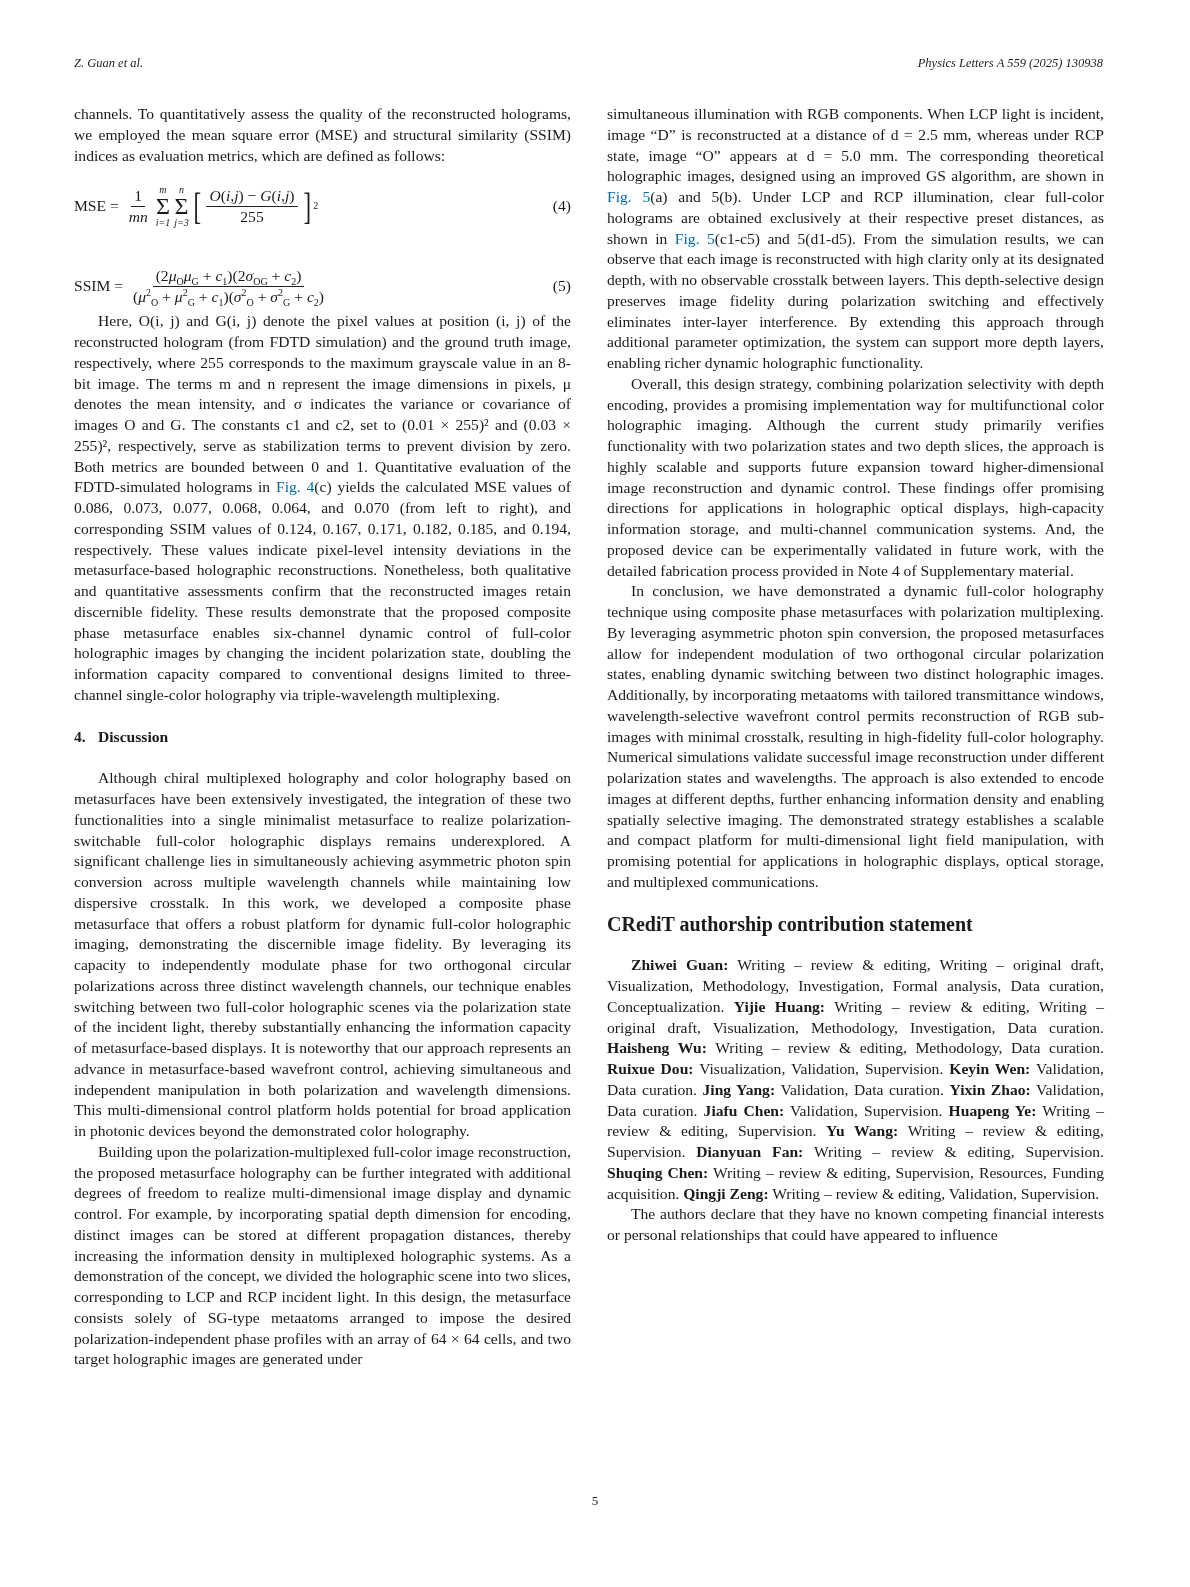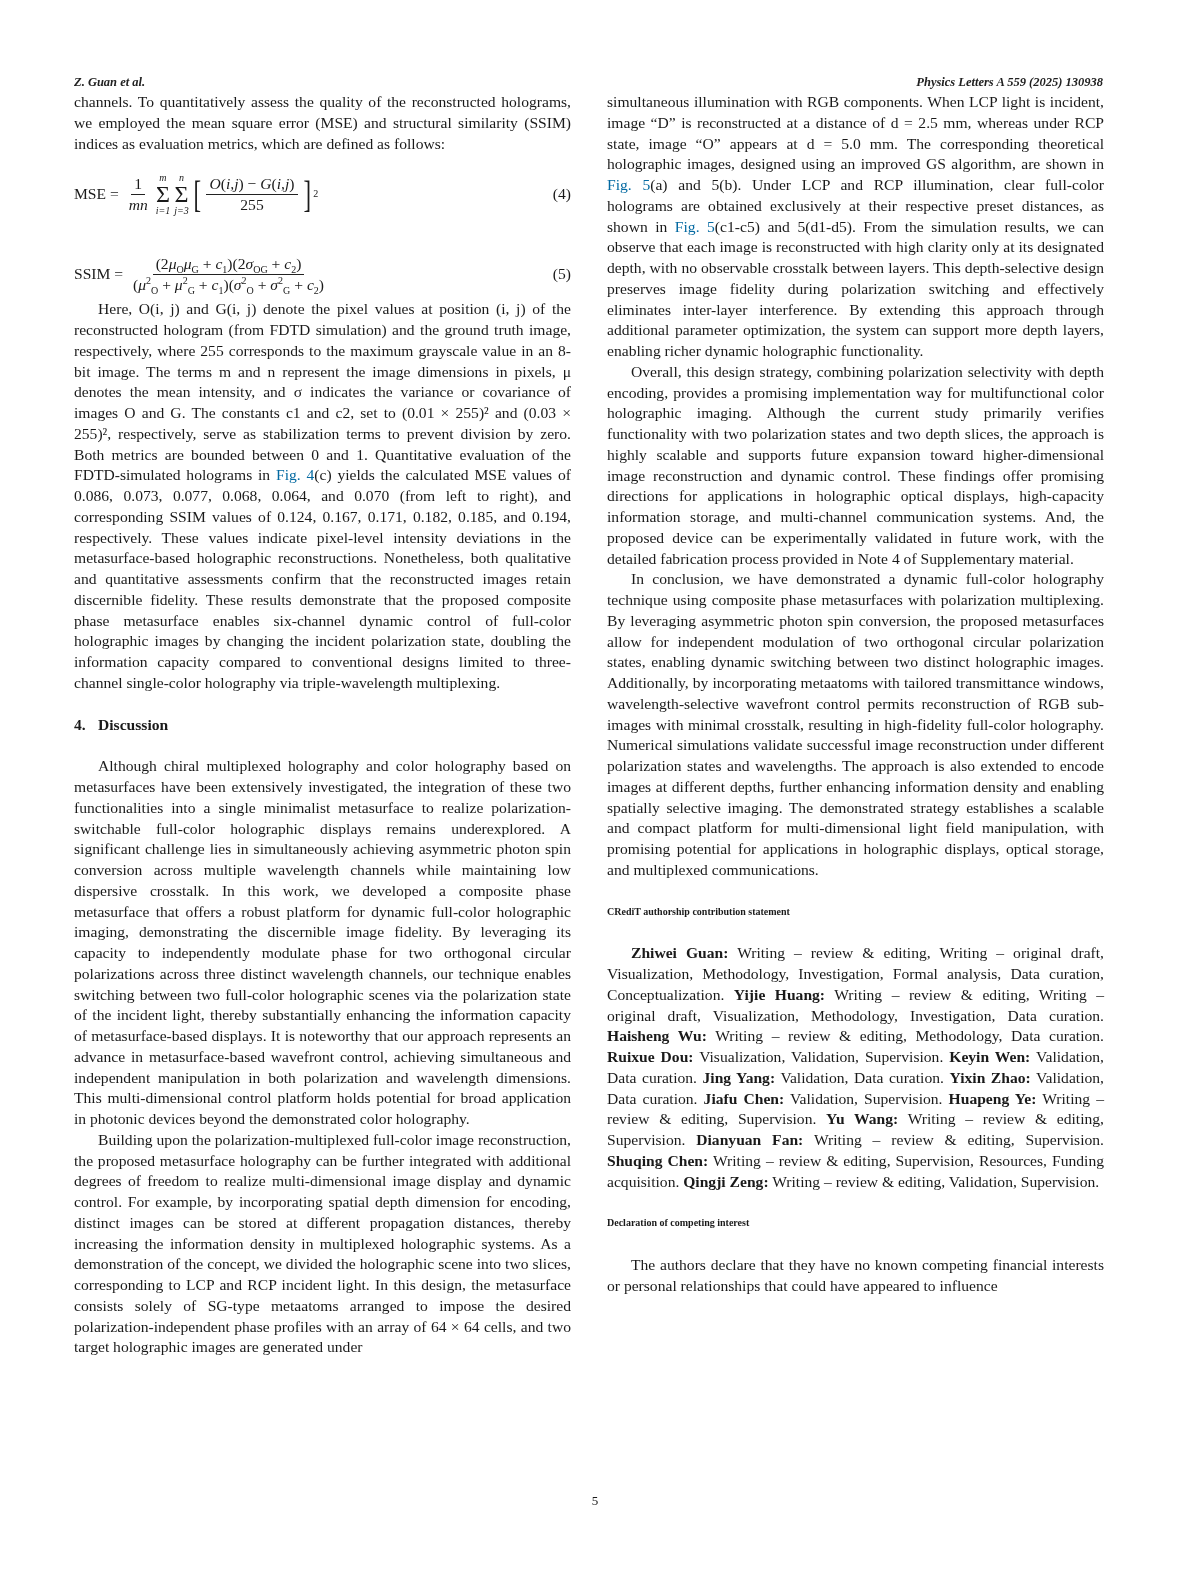--- a/index.html
+++ b/index.html
@@ -1,29 +1,29 @@
 <!DOCTYPE html>
 <html><head>
 <meta charset="utf-8">
 <style>
   html, body { margin: 0; padding: 0; background: #ffffff; }
   body { width: 1190px; height: 1587px; position: relative; overflow: hidden;
          font-family: "Liberation Serif", "DejaVu Serif", serif; color: #1a1a1a; }
-  .running-head { position: absolute; top: 75px; font-style: italic; font-size: 12.5px; color: #222; font-weight: bold; }
+  .running-head { position: absolute; top: 56px; font-style: italic; font-size: 12.5px; color: #222; }
   .rh-left { left: 74px; }
   .rh-right { right: 87px; }
-  .col { position: absolute; top: 92px; width: 497px; font-size: 15.6px; line-height: 20.75px; text-align: justify; hyphens: auto; }
+  .col { position: absolute; top: 104px; width: 497px; font-size: 15.6px; line-height: 20.75px; text-align: justify; hyphens: auto; }
   .col-left { left: 74px; }
   .col-right { left: 607px; }
   p { margin: 0; }
   .indent { text-indent: 24px; }
   .link { color: #0369a1; cursor: pointer; }
   .section-heading { font-weight: bold; font-size: 15.6px; margin: 21px 0 21px 0; line-height: 20.75px; text-align: left; }
   .section-heading .num { display: inline-block; width: 24px; }
-  .subheading { font-weight: bold; font-size: 10px; margin: 21px 0 21px 0; line-height: 20.75px; text-align: left; }
+  .subheading { font-weight: bold; font-size: 20px; margin: 21px 0 21px 0; line-height: 20.75px; text-align: left; }
   .eq { position: relative; display: flex; align-items: center; justify-content: space-between; font-size: 15.6px; }
   .eq-num { width: 30px; text-align: right; }
   .eq-body { display: flex; align-items: center; }
   .frac { display: inline-flex; flex-direction: column; align-items: center; vertical-align: middle; margin: 0 3px; }
   .frac .num-part { padding: 0 3px 1px 3px; border-bottom: 1px solid #222; line-height: 18px; }
   .frac .den-part { padding: 1px 3px 0 3px; line-height: 18px; }
   .sum { display: inline-flex; flex-direction: column; align-items: center; margin: 0 2px; line-height: 1; }
   .sum .sig { font-size: 24px; line-height: 22px; }
   .sum .lim { font-size: 10px; font-style: italic; line-height: 11px; }
   .bracket { font-size: 38px; font-weight: 200; line-height: 1; transform: scaleX(0.6); display: inline-block; }
@@ -99,17 +99,16 @@
   </p>
   <p class="indent">Overall, this design strategy, combining polarization selectivity with depth encoding, provides a promising implementation way for multifunctional color holographic imaging. Although the current study primarily verifies functionality with two polarization states and two depth slices, the approach is highly scalable and supports future expansion toward higher-dimensional image reconstruction and dynamic control. These findings offer promising directions for applications in holographic optical displays, high-capacity information storage, and multi-channel communication systems. And, the proposed device can be experimentally validated in future work, with the detailed fabrication process provided in Note 4 of Supplementary material.</p>
 
   <p class="indent">In conclusion, we have demonstrated a dynamic full-color holography technique using composite phase metasurfaces with polarization multiplexing. By leveraging asymmetric photon spin conversion, the proposed metasurfaces allow for independent modulation of two orthogonal circular polarization states, enabling dynamic switching between two distinct holographic images. Additionally, by incorporating metaatoms with tailored transmittance windows, wavelength-selective wavefront control permits reconstruction of RGB sub-images with minimal crosstalk, resulting in high-fidelity full-color holography. Numerical simulations validate successful image reconstruction under different polarization states and wavelengths. The approach is also extended to encode images at different depths, further enhancing information density and enabling spatially selective imaging. The demonstrated strategy establishes a scalable and compact platform for multi-dimensional light field manipulation, with promising potential for applications in holographic displays, optical storage, and multiplexed communications.</p>
 
   <div class="subheading">CRediT authorship contribution statement</div>
   <p class="indent">
     <b>Zhiwei Guan:</b><span> Writing – review &amp; editing, Writing – original draft, Visualization, Methodology, Investigation, Formal analysis, Data curation, Conceptualization. </span><b>Yijie Huang:</b><span> Writing – review &amp; editing, Writing – original draft, Visualization, Methodology, Investigation, Data curation. </span><b>Haisheng Wu:</b><span> Writing – review &amp; editing, Methodology, Data curation. </span><b>Ruixue Dou:</b><span> Visualization, Validation, Supervision. </span><b>Keyin Wen:</b><span> Validation, Data curation. </span><b>Jing Yang:</b><span> Validation, Data curation. </span><b>Yixin Zhao:</b><span> Validation, Data curation. </span><b>Jiafu Chen:</b><span> Validation, Supervision. </span><b>Huapeng Ye:</b><span> Writing – review &amp; editing, Supervision. </span><b>Yu Wang:</b><span> Writing – review &amp; editing, Supervision. </span><b>Dianyuan Fan:</b><span> Writing – review &amp; editing, Supervision. </span><b>Shuqing Chen:</b><span> Writing – review &amp; editing, Supervision, Resources, Funding acquisition. </span><b>Qingji Zeng:</b><span> Writing – review &amp; editing, Validation, Supervision.</span>
   </p>
 
-  <div class="subheading">Declaration of competing interest</div>
   <p class="indent">The authors declare that they have no known competing financial interests or personal relationships that could have appeared to influence</p>
 </div>
 
 <div class="page-number">5</div>
 
 </body></html>

